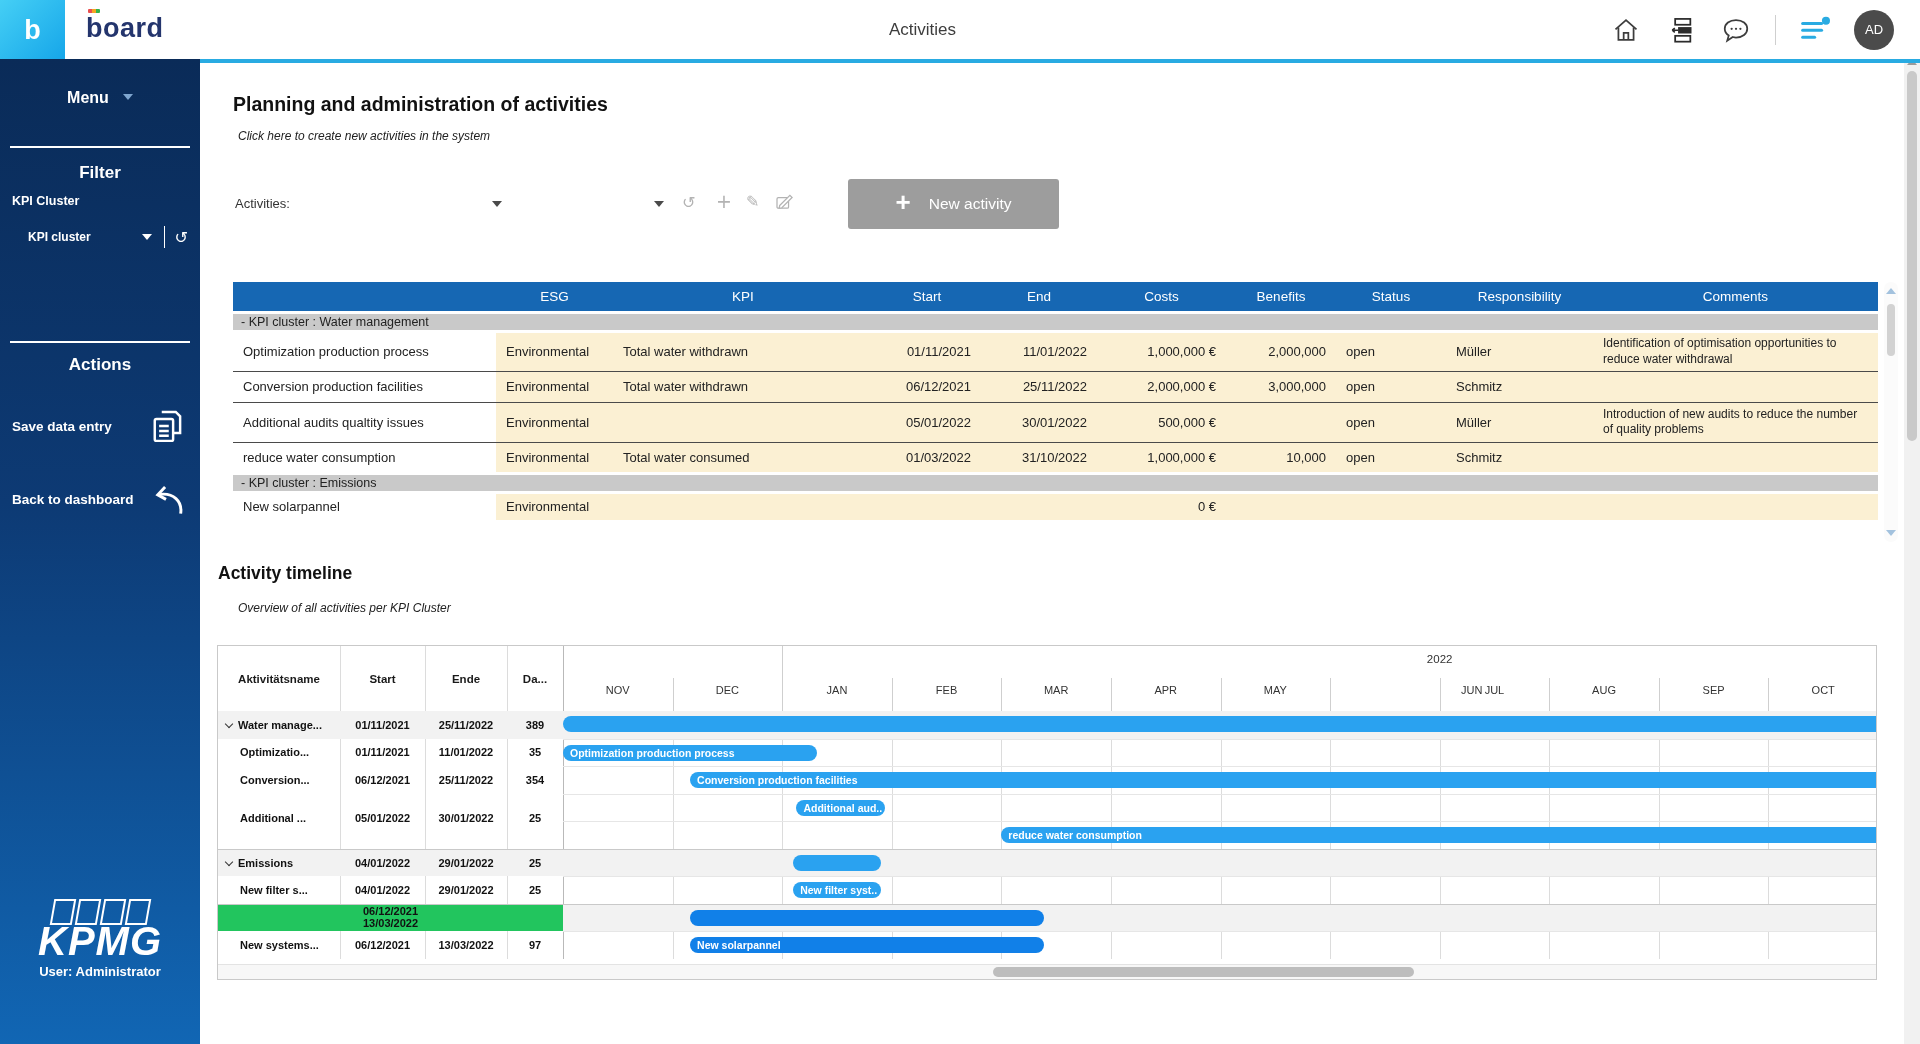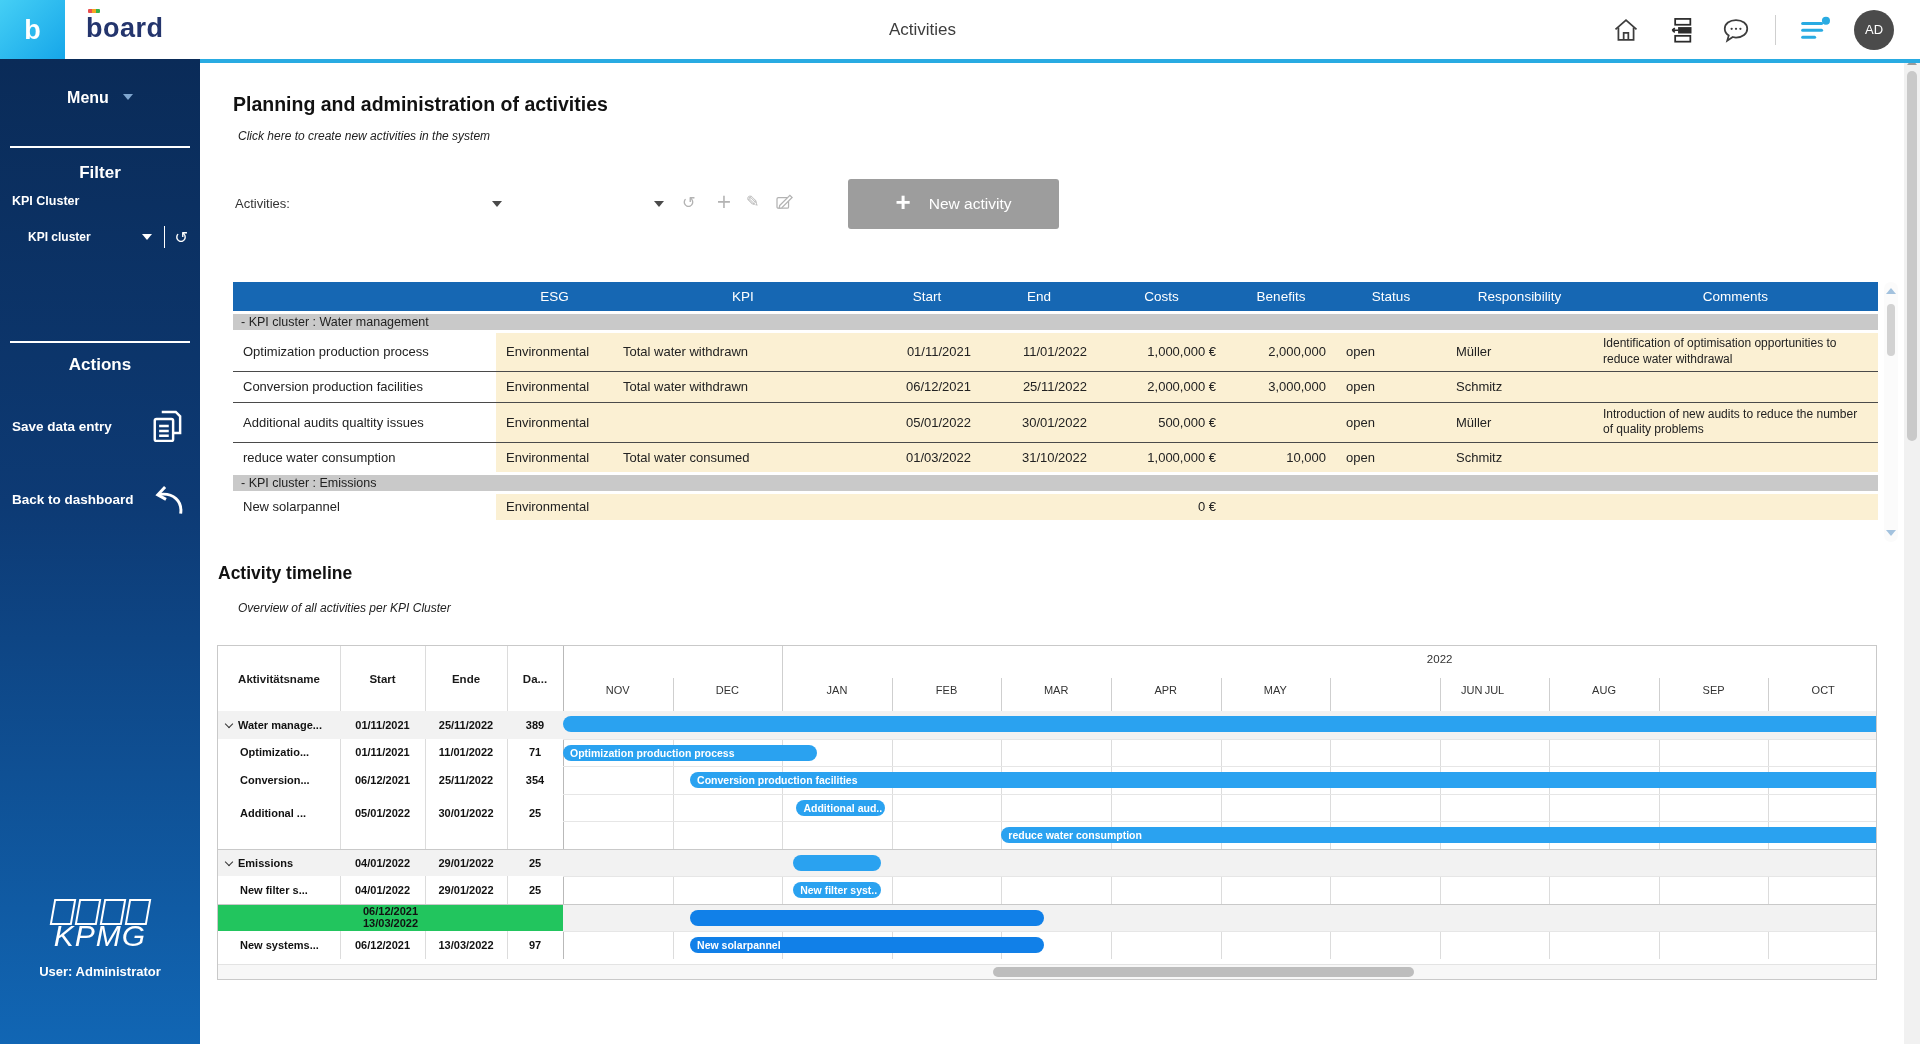--- a/index.html
+++ b/index.html
@@ -44,21 +44,21 @@
   .sb-kpirow .lbl { font-size:12px; font-weight:bold; }
   .sb-kpirow .caret { margin-left:auto; border-left:5px solid transparent; border-right:5px solid transparent; border-top:6px solid #fff; }
   .sb-kpirow .vline { width:1px; height:22px; background:#ffffff; margin:0 10px 0 12px; }
   .sb-kpirow .undo { font-size:16px; color:#fff; font-family:"DejaVu Sans", sans-serif; }
   .sb-action { position:absolute; left:12px; width:176px; display:flex; align-items:center; cursor:pointer; }
   .sb-action .lbl { font-size:13.5px; font-weight:bold; }
   .sb-action svg { margin-left:auto; }
   .kpmg { position:absolute; left:0; width:200px; text-align:center; }
   .kpmg-rects { display:flex; justify-content:center; gap:3px; transform:skewX(-10deg); margin-bottom:-6px; }
   .kpmg-rects div { width:22px; height:26px; border:2px solid #fff; }
-  .kpmg-text { font-size:30px; font-weight:normal; font-style:italic; letter-spacing:1px; }
+  .kpmg-text { font-size:40px; font-weight:bold; font-style:italic; letter-spacing:1px; }
   .sb-user { position:absolute; left:0; width:200px; text-align:center; font-size:13px; font-weight:bold; }
 
   
   .h1 { position:absolute; left:233px; top:93px; font-size:19.5px; font-weight:bold; color:#111; }
   .h1-sub { position:absolute; left:238px; top:129px; font-size:12px; font-style:italic; color:#222; }
   .ctl-label { position:absolute; left:235px; top:196px; font-size:13px; color:#333; }
   .dd-caret { position:absolute; width:0; height:0; border-left:5px solid transparent;
               border-right:5px solid transparent; border-top:6px solid #4a4a4a; cursor:pointer; }
   .ctl-icon { position:absolute; color:#b3b3b3; cursor:pointer; font-family:"DejaVu Sans", sans-serif; }
   .btn-new { position:absolute; left:848px; top:179px; width:211px; height:50px; background:#9d9d9d;
@@ -394,39 +394,39 @@
         <div class="g-cell" style="width:82px;">25/11/2022</div>
         <div class="g-cell" style="width:56px;">389</div>
       </div>
       <div class="g-row" style="left: 345px; top: 65px; width: 1315px; height: 27.5px; background: rgb(242, 242, 242); position: absolute;">
         <div class="g-bar" style="left:0px; width:1402.6666666666667px; background:#2aa2f0;"></div>
       </div>
       <div class="g-row grid" style="left:0; top:92.5px; width:345px; height:27.5px; ">
         <div class="g-cell-name" style="width:122px; padding-left:22px;">Optimizatio...</div>
         <div class="g-cell" style="width:85px;">01/11/2021</div>
         <div class="g-cell" style="width:82px;">11/01/2022</div>
-        <div class="g-cell" style="width:56px;">71</div>
+        <div class="g-cell" style="width:56px;">35</div>
       </div>
       <div class="g-row" style="left: 345px; top: 92.5px; width: 1315px; height: 27.5px; border-top: 1px solid rgb(230, 230, 230); position: absolute;">
         <div class="g-bar" style="left:0px; width:254.2333333333333px; background:#2aa2f0;">
           <span>Optimization production process</span>
         </div>
       </div>
       <div class="g-row grid" style="left:0; top:120px; width:345px; height:27.5px; ">
         <div class="g-cell-name" style="width:122px; padding-left:22px;">Conversion...</div>
         <div class="g-cell" style="width:85px;">06/12/2021</div>
         <div class="g-cell" style="width:82px;">25/11/2022</div>
         <div class="g-cell" style="width:56px;">354</div>
       </div>
       <div class="g-row" style="left: 345px; top: 120px; width: 1315px; height: 27.5px; border-top: 1px solid rgb(230, 230, 230); position: absolute;">
         <div class="g-bar" style="left:127.11666666666665px; width:1275.55px; background:#2aa2f0;">
           <span>Conversion production facilities</span>
         </div>
       </div>
-      <div class="g-row grid" style="left:0; top:145px; width:345px; height:27.5px;align-items:flex-end; ">
+      <div class="g-row grid" style="left:0; top:158px; width:345px; height:27.5px; ">
         <div class="g-cell-name" style="width:122px; padding-left:22px;">Additional ...</div>
         <div class="g-cell" style="width:85px;">05/01/2022</div>
         <div class="g-cell" style="width:82px;">30/01/2022</div>
         <div class="g-cell" style="width:56px;">25</div>
       </div>
       <div class="g-row" style="left: 345px; top: 147.5px; width: 1315px; height: 27.5px; border-top: 1px solid rgb(230, 230, 230); position: absolute;">
         <div class="g-bar" style="left:233.41249999999997px; width:88.7625px; background:#2aa2f0;">
           <span>Additional aud..</span>
         </div>
       </div>

